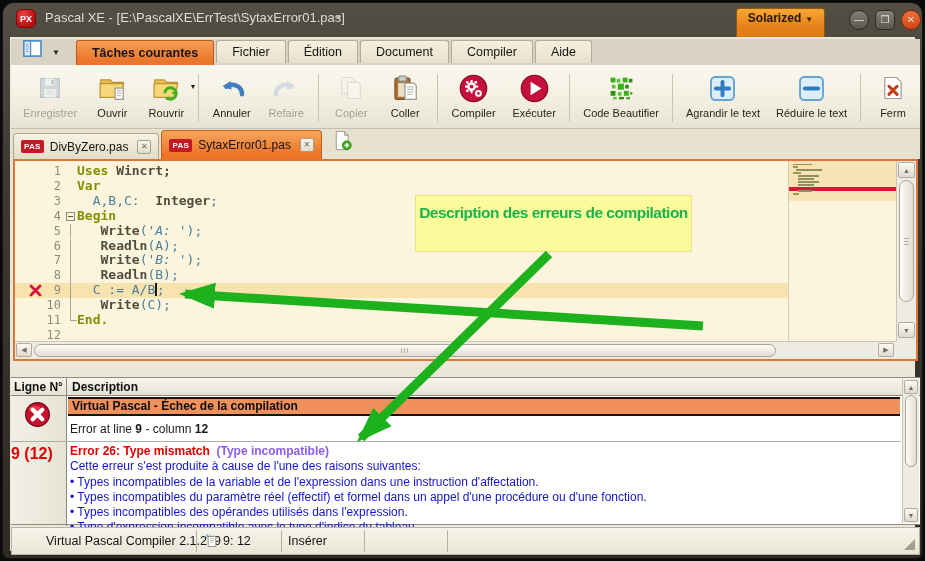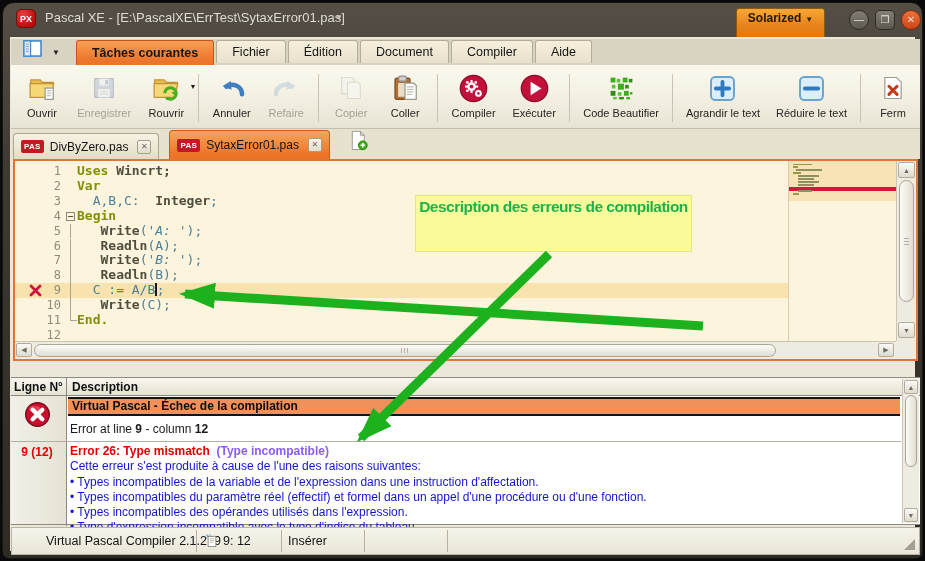--- a/index.html
+++ b/index.html
@@ -40,21 +40,21 @@
     padding:3px 8px 2px; margin:0 1px; min-width:52px; }
   .tbtn .ticon { height:34px; display:flex; align-items:center; justify-content:center; }
   .tbtn .tlabel { font-size:11px; color:#26261f; margin-top:2px; white-space:nowrap; }
   .tbtn.disabled .tlabel { color:#a5a194; }
   .tbtn.disabled .ticon { opacity:.5; filter:grayscale(.3); }
   .tcaret { position:absolute; right:-4px; top:15px; font-size:7px; color:#1a1a1a; }
   .tsep { width:1px; background:#c8c3b2; margin:6px 5px; }
   
   .tabbar { position:absolute; left:8px; top:126px; width:909px; height:30px; background:#e7e1d0;
     display:flex; align-items:flex-end; padding-left:2px; }
-  .ftab { height:26px; display:flex; align-items:center; padding:0 7px; margin-right:10px;
+  .ftab { height:26px; display:flex; align-items:center; padding:0 7px; margin-right:2px;
     border:1px solid #ada68f; border-bottom:none; border-radius:4px 4px 0 0;
     background:linear-gradient(#f7f2e2,#e3dcc8); font-size:12px; color:#141414; }
   .ftab.active { height:29px; background:linear-gradient(#f7a65c,#ec7426 85%); border-color:#c45f17; }
   .pasbadge { background:#c41824; color:#fff; font-size:8px; font-weight:bold; border-radius:2px;
     padding:2px 3px; margin-right:6px; letter-spacing:.3px; }
   .ftab-close { width:14px; height:14px; margin-left:9px; border:1px solid #a89f8a; border-radius:2px;
     background:linear-gradient(#f8f5ea,#e2ddcd); color:#6a675c; font-size:8px; line-height:12px;
     text-align:center; }
   .newdoc { margin:0 0 4px 8px; }
   
@@ -92,37 +92,37 @@
   .vthumb { position:absolute; left:2px; width:15px; background:linear-gradient(90deg,#fdfcf9,#e2ddd0);
     border:1px solid #a9a496; border-radius:8px; }
   .hthumb { position:absolute; top:2px; height:13px; background:linear-gradient(#fdfcf9,#e2ddd0);
     border:1px solid #a9a496; border-radius:7px; }
   .grip-v { position:absolute; left:4px; right:4px; top:50%; height:7px; margin-top:-3px;
     background:repeating-linear-gradient(#b5b0a2 0 1px,transparent 1px 3px); }
   .grip-h { position:absolute; top:3px; bottom:3px; left:50%; width:8px; margin-left:-4px;
     background:repeating-linear-gradient(90deg,#b5b0a2 0 1px,transparent 1px 3px); }
   
   .note { position:absolute; left:412px; top:192px; width:277px; height:57px; background:#fbfb9b;
-    border:1px solid #e6e67e; z-index:35; text-align:center; }
+    border:1px solid #e6e67e; z-index:35; text-align:center; padding-top:6px; }
   .note div { font-size:15.5px; font-weight:bold; color:#1fb24c; letter-spacing:-0.5px; line-height:22px; }
   .arrows { position:absolute; inset:0; z-index:40; pointer-events:none; }
   
   .errpanel { position:absolute; left:8px; top:374px; width:909px; height:148px; background:#fff;
     border-top:1px solid #8f8b80; border-bottom:1px solid #8f8b80; font-size:12px; }
   .ep-header { position:absolute; left:0; top:0; width:100%; height:18px;
     background:linear-gradient(#f8f6ee,#e5e2d4); border-bottom:1px solid #8a877c; font-weight:bold; color:#111; }
   .ep-h1 { position:absolute; left:0; top:2px; width:55px; text-align:center; }
   .ep-h2 { position:absolute; left:61px; top:2px; }
   .ep-colsep { position:absolute; left:55px; top:0; width:1px; height:100%; background:#8a877c; }
   .ep-leftcol { position:absolute; left:0; top:18px; width:55px; bottom:0;
     background:linear-gradient(90deg,#f2f0e7,#e6e3d5); }
   .ep-rowsep { position:absolute; left:0; top:63px; width:890px; height:1px; background:#b2aea1; }
   .ep-erricon { position:absolute; left:13px; top:23px; }
-  .ep-lineref { position:absolute; left:0; top:67px; width:52px; text-align:center;
-    color:#e00000; font-weight:bold; font-size:12px; }
+  .ep-lineref { position:absolute; left:0; top:67px; width:52px; text-align:left;
+    color:#e00000; font-weight:bold; font-size:16px; }
   .ep-band { position:absolute; left:57px; top:19px; width:832px; height:19px; background:#f0905a;
     border-top:2px solid #151515; border-bottom:2px solid #151515; font-weight:bold; color:#0d0d0d;
     line-height:14px; padding-left:4px; }
   .ep-loc { position:absolute; left:59px; top:44px; color:#1a1a1a; }
   .ep-body { position:absolute; left:59px; top:66px; width:820px; line-height:15.3px; }
   .ep-title-red { color:#e00000; font-weight:bold; }
   .ep-title-blue { color:#8b5cf6; font-weight:bold; }
   .ep-blue { color:#1414cc; }
   .ep-vscroll { position:absolute; right:1px; top:1px; width:17px; bottom:1px; background:#eeebe0; border-left:1px solid #c9c4b4; }
   
@@ -163,42 +163,42 @@
           <div class="mtab active">Tâches courantes</div>
           <div class="mtab">Fichier</div>
           <div class="mtab">Édition</div>
           <div class="mtab">Document</div>
           <div class="mtab">Compiler</div>
           <div class="mtab">Aide</div>
         </div>
     </div>
 
     <div class="toolbar" id="toolbar">
-        <div class="tbtn">
-          <div class="ticon">
-            <svg viewBox="0 0 24 24" width="30" height="30">
-              <path d="M3 5.5h7.5l1.8 2H21v3H3z" fill="#e9bd51" stroke="#c09434"></path>
-              <path d="M2.5 8.5h18.8l-2 11H2.5z" fill="#f6d878" stroke="#c09434"></path>
-              <path d="M14.5 12h6.5v9h-6.5z" fill="#fff" stroke="#9a9a8e"></path>
-              <path d="M16 14h3.5M16 16h3.5M16 18h3" stroke="#bcbcb0"></path>
-            </svg>
-          </div>
-          <div class="tlabel">Ouvrir</div>
-        </div>
         <div class="tbtn disabled">
           <div class="ticon">
             <svg viewBox="0 0 24 24" width="28" height="28">
               <path d="M4 4h16v16H4z" fill="#a8bdd8" stroke="#7e97b4"></path>
               <path d="M8 4h8v6H8z" fill="#ecf1f7"></path>
               <path d="M13 5h2.5v4H13z" fill="#8ca4c2"></path>
               <path d="M7 13h10v7H7z" fill="#ecf1f7"></path>
               <path d="M8.5 15h7M8.5 17h7" stroke="#b9c6d8"></path>
             </svg>
           </div>
           <div class="tlabel">Enregistrer</div>
+        </div>
+        <div class="tbtn">
+          <div class="ticon">
+            <svg viewBox="0 0 24 24" width="30" height="30">
+              <path d="M3 5.5h7.5l1.8 2H21v3H3z" fill="#e9bd51" stroke="#c09434"></path>
+              <path d="M2.5 8.5h18.8l-2 11H2.5z" fill="#f6d878" stroke="#c09434"></path>
+              <path d="M14.5 12h6.5v9h-6.5z" fill="#fff" stroke="#9a9a8e"></path>
+              <path d="M16 14h3.5M16 16h3.5M16 18h3" stroke="#bcbcb0"></path>
+            </svg>
+          </div>
+          <div class="tlabel">Ouvrir</div>
         </div>
         <div class="tbtn">
           <div class="ticon">
             <svg viewBox="0 0 24 24" width="30" height="30">
               <path d="M3 5.5h7.5l1.8 2H21v3H3z" fill="#e9bd51" stroke="#c09434"></path>
               <path d="M2.5 8.5h18.8l-2 11H2.5z" fill="#f6d878" stroke="#c09434"></path>
               <path d="M11 16.2a4.6 4.6 0 1 1 1.5 3.6" fill="none" stroke="#44b01e" stroke-width="2.4"></path>
               <path d="M11.2 19.5l3.4-.6-2.2 2.8z" fill="#44b01e"></path>
               <path d="M19.5 14.5l-3.2 1 2.6 2.2z" fill="#44b01e"></path>
             </svg>

